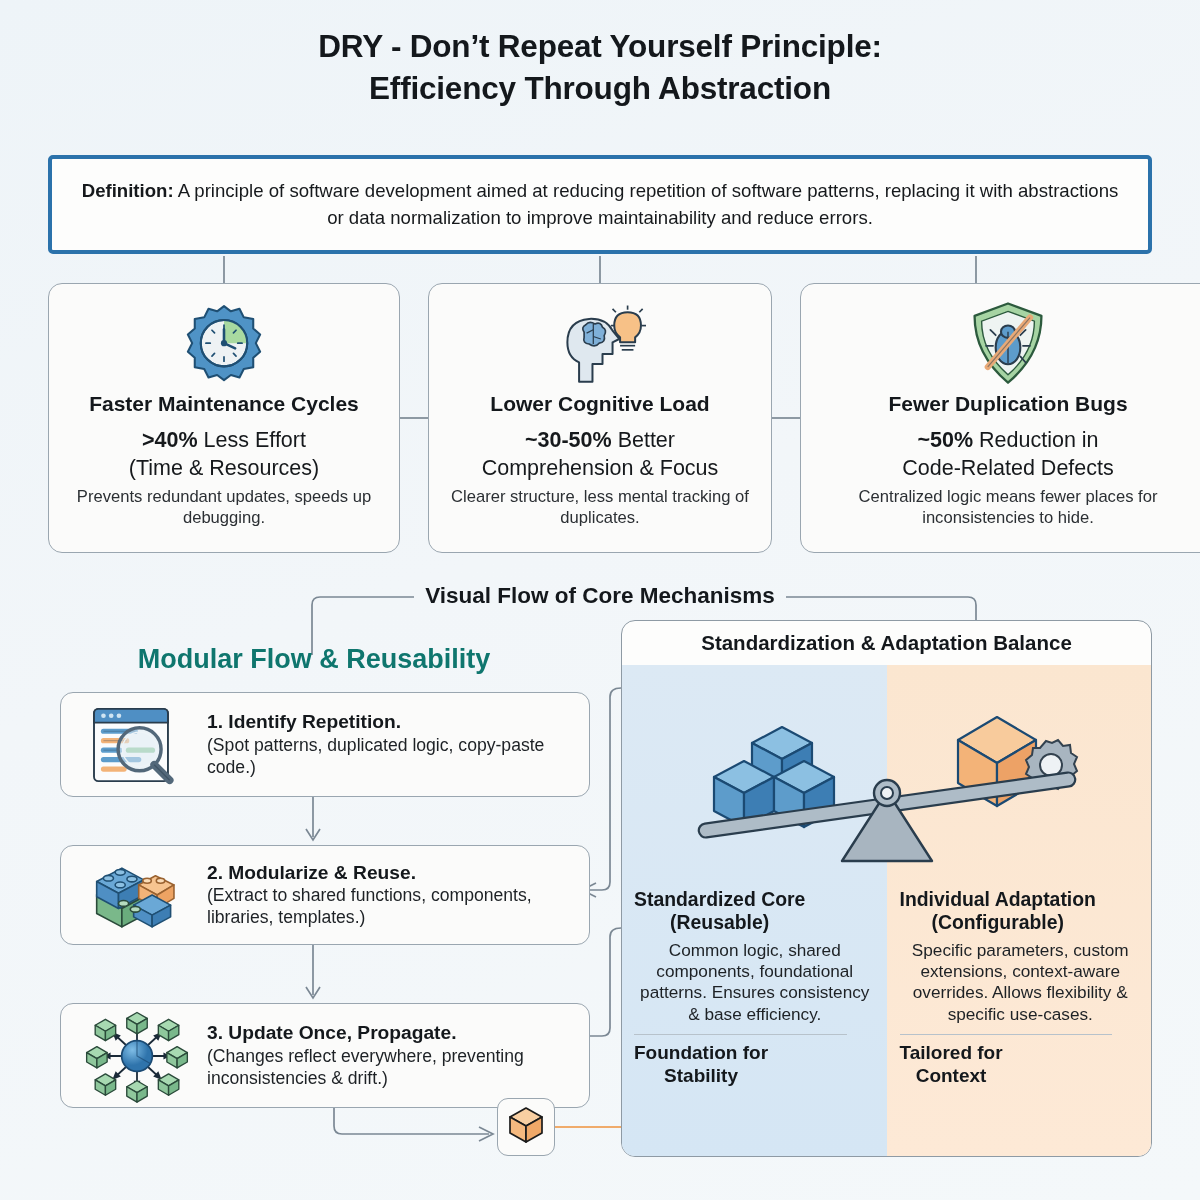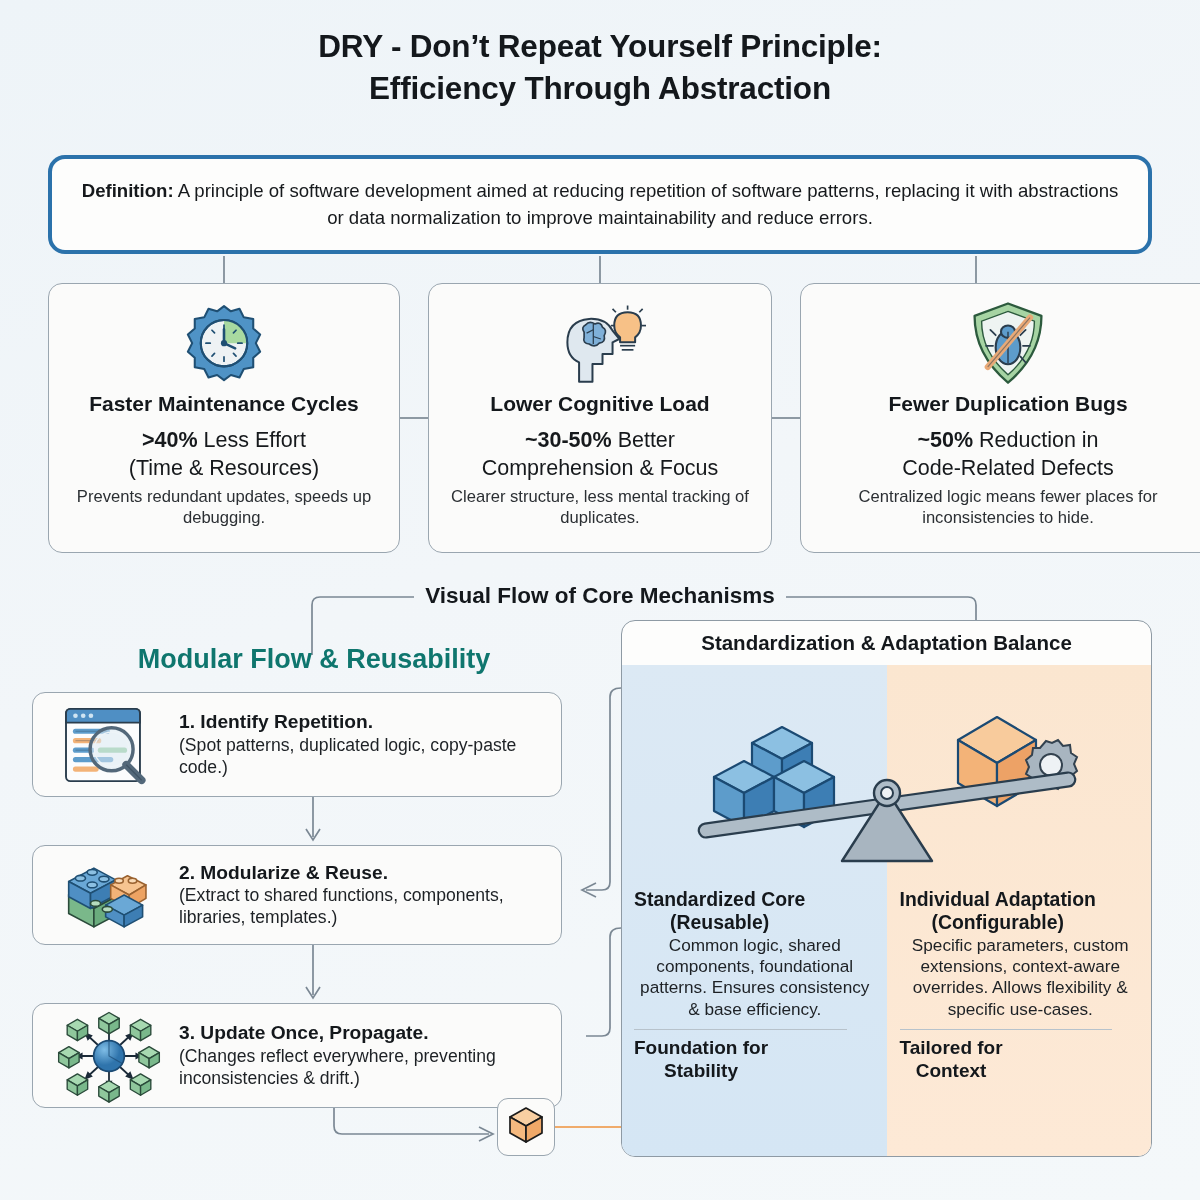--- a/index.html
+++ b/index.html
@@ -25,21 +25,21 @@
     letter-spacing: -0.2px;
     color: #14181c;
     z-index: 3;
   }
 
   
   .definition {
     position: absolute; left: 48px; top: 155px; width: 1104px; height: 99px;
     background: #fdfdfc;
     border: 4px solid #2b72ab;
-    border-radius: 17px;
+    border-radius: 5px;
     display: flex; align-items: center; justify-content: center;
     padding: 0 26px;
     z-index: 3;
   }
   .definition p {
     text-align: center; font-size: 18.6px; line-height: 1.45; color: #16191c;
   }
   .definition b { font-weight: bold; }
 
   
@@ -75,21 +75,21 @@
   }
 
   
   .col-heading {
     position: absolute; top: 644px; left: 49px; width: 530px; text-align: center;
     font-size: 27px; font-weight: bold; color: #0f766e; z-index: 3;
   }
 
   
   .step {
-    position: absolute; left: 32px; width: 530px;
+    position: absolute; left: 60px; width: 530px;
     background: #fbfbfa;
     border: 1.6px solid #9aa6b0;
     border-radius: 13px;
     display: flex; align-items: center; gap: 6px;
     padding: 9px 12px;
     z-index: 3;
   }
   #step-0 { top: 692px; height: 105px; }
   #step-1 { top: 845px; height: 100px; }
   #step-2 { top: 1003px; height: 105px; }
@@ -123,21 +123,21 @@
   .bp-body { flex: 1 1 auto; position: relative; display: flex; }
   .bp-half { width: 50%; position: relative; }
   .bp-left  { background: linear-gradient(180deg, #dce9f4 0%, #d5e6f4 100%); }
   .bp-right { background: linear-gradient(180deg, #fbe6d0 0%, #fde9d6 100%); }
 
   .scale-wrap { position: absolute; left: 0; top: 0; width: 531px; height: 215px; }
 
   .bp-cols { position: absolute; left: 0; top: 215px; width: 531px; bottom: 0; display: flex; }
   .bp-col { width: 50%; padding: 8px 12px 12px; display: flex; flex-direction: column; align-items: flex-start; }
   .bp-col h4 { font-size: 19.4px; font-weight: bold; text-align: center; line-height: 1.2; color: #14181c; }
-  .bp-col p  { font-size: 17.2px; text-align: center; line-height: 1.24; color: #1d2125; }
+  .bp-col p  { font-size: 17.2px; text-align: center; line-height: 1.24; color: #1d2125; margin-top: 5px; }
   .bp-col .rule { width: 88%; height: 1px; background: #b7c2cb; margin: 9px 0 7px; }
   .bp-col .foot { font-size: 19px; font-weight: bold; text-align: center; line-height: 1.2; color: #14181c; }
 </style>
 </head>
 <body>
 
 <div id="canvas">
 
   <svg id="wires" viewBox="0 0 1200 1200">
     <g fill="none" stroke="#7b8894" stroke-width="1.7">

